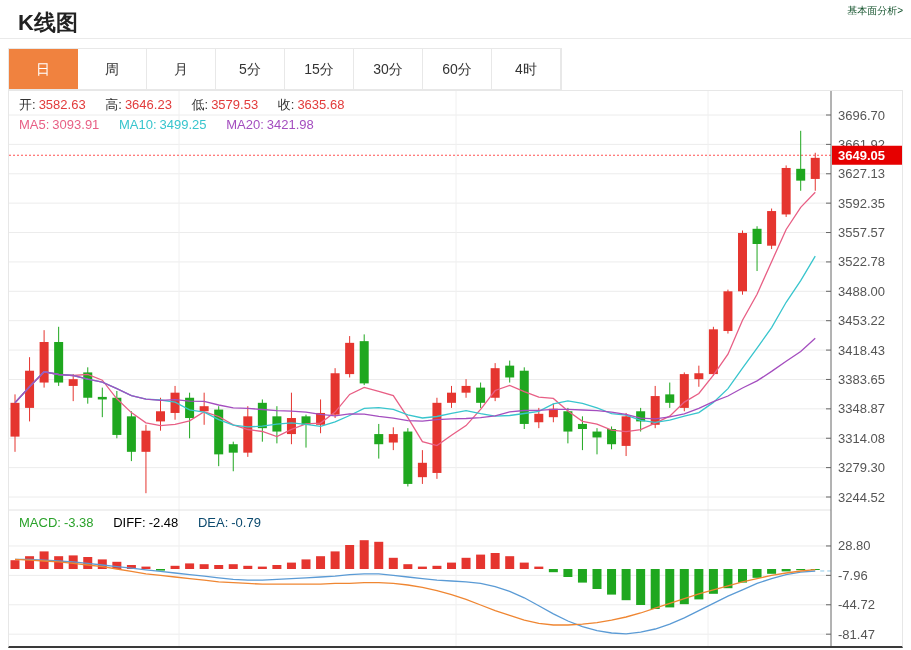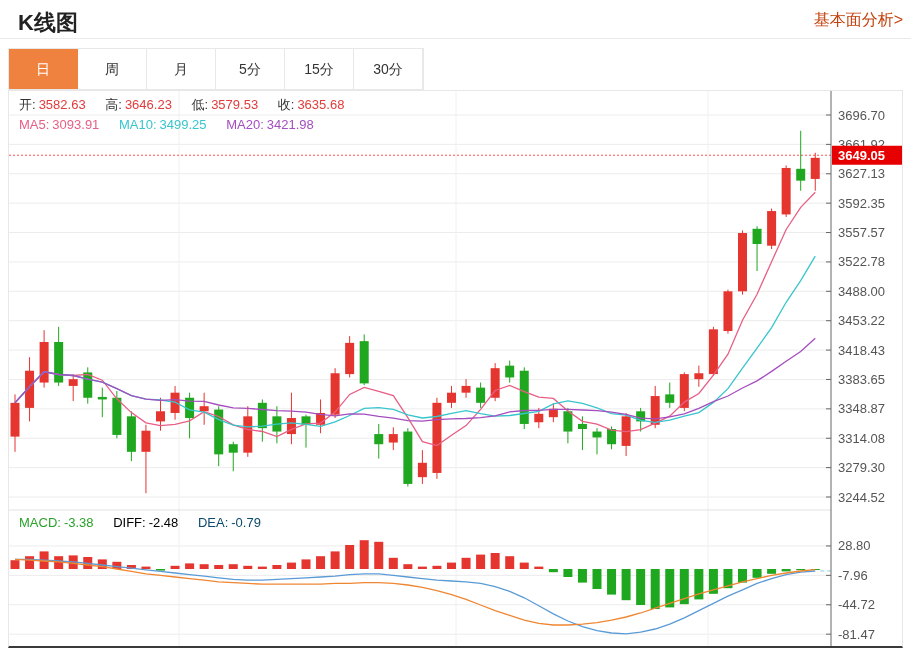--- a/index.html
+++ b/index.html
@@ -1,20 +1,20 @@
 <!DOCTYPE html>
 <html><head>
 <meta charset="utf-8">
 <style>
   * { margin:0; padding:0; box-sizing:border-box; }
   body { background:#fff; font-family:"Liberation Sans", sans-serif; }
   .page { position:relative; width:911px; height:650px; background:#fff; overflow:hidden; }
 
   .page-title { position:absolute; left:18px; top:8px; font-size:22px; font-weight:bold; color:#222; }
-  .header-link { position:absolute; right:8px; top:10px; font-size:16px; color:#c2410c; cursor:pointer; }
+  .header-link { position:absolute; right:8px; top:4px; font-size:10px; color:#14532d; cursor:pointer; }
   .header-divider { position:absolute; left:0; top:38px; width:911px; height:1px; background:#eaeaea; }
 
   .tabs { position:absolute; left:8px; top:48px; display:flex; border:1px solid #e8e8e8; background:#fff; }
   .tab { width:69px; height:40px; line-height:40px; text-align:center; font-size:14px; color:#333;
          border-right:1px solid #e8e8e8; cursor:pointer; white-space:nowrap; }
   .tab.active { background:#f0823f; color:#fff; border-color:#f0823f; }
 
   .chart-wrap { position:absolute; left:8px; top:90px; width:895px; height:558px;
                 border:1px solid #e7e7e7; border-bottom:2px solid #3a3a3a; background:#fff; }
   .chart-wrap svg { position:absolute; left:0; top:0; }
@@ -41,20 +41,22 @@
   <div class="header-link">基本面分析&gt;</div>
   <div class="header-divider"></div>
 
   <div class="tabs">
       <div class="tab active">日</div>
       <div class="tab">周</div>
       <div class="tab">月</div>
       <div class="tab">5分</div>
       <div class="tab">15分</div>
       <div class="tab">30分</div>
+      <div class="tab">60分</div>
+      <div class="tab">4时</div>
     </div>
 
   <div class="chart-wrap">
     <svg id="klineSvg" width="893" height="555">
         <line x1="0" y1="24" x2="822" y2="24" stroke="#ececec"></line>
         <line x1="0" y1="53.38201601132272" x2="822" y2="53.38201601132272" stroke="#ececec"></line>
         <line x1="0" y1="82.77247998584612" x2="822" y2="82.77247998584612" stroke="#ececec"></line>
         <line x1="0" y1="112.15449599716924" x2="822" y2="112.15449599716924" stroke="#ececec"></line>
         <line x1="0" y1="141.53651200849194" x2="822" y2="141.53651200849194" stroke="#ececec"></line>
         <line x1="0" y1="170.92697598301535" x2="822" y2="170.92697598301535" stroke="#ececec"></line>

